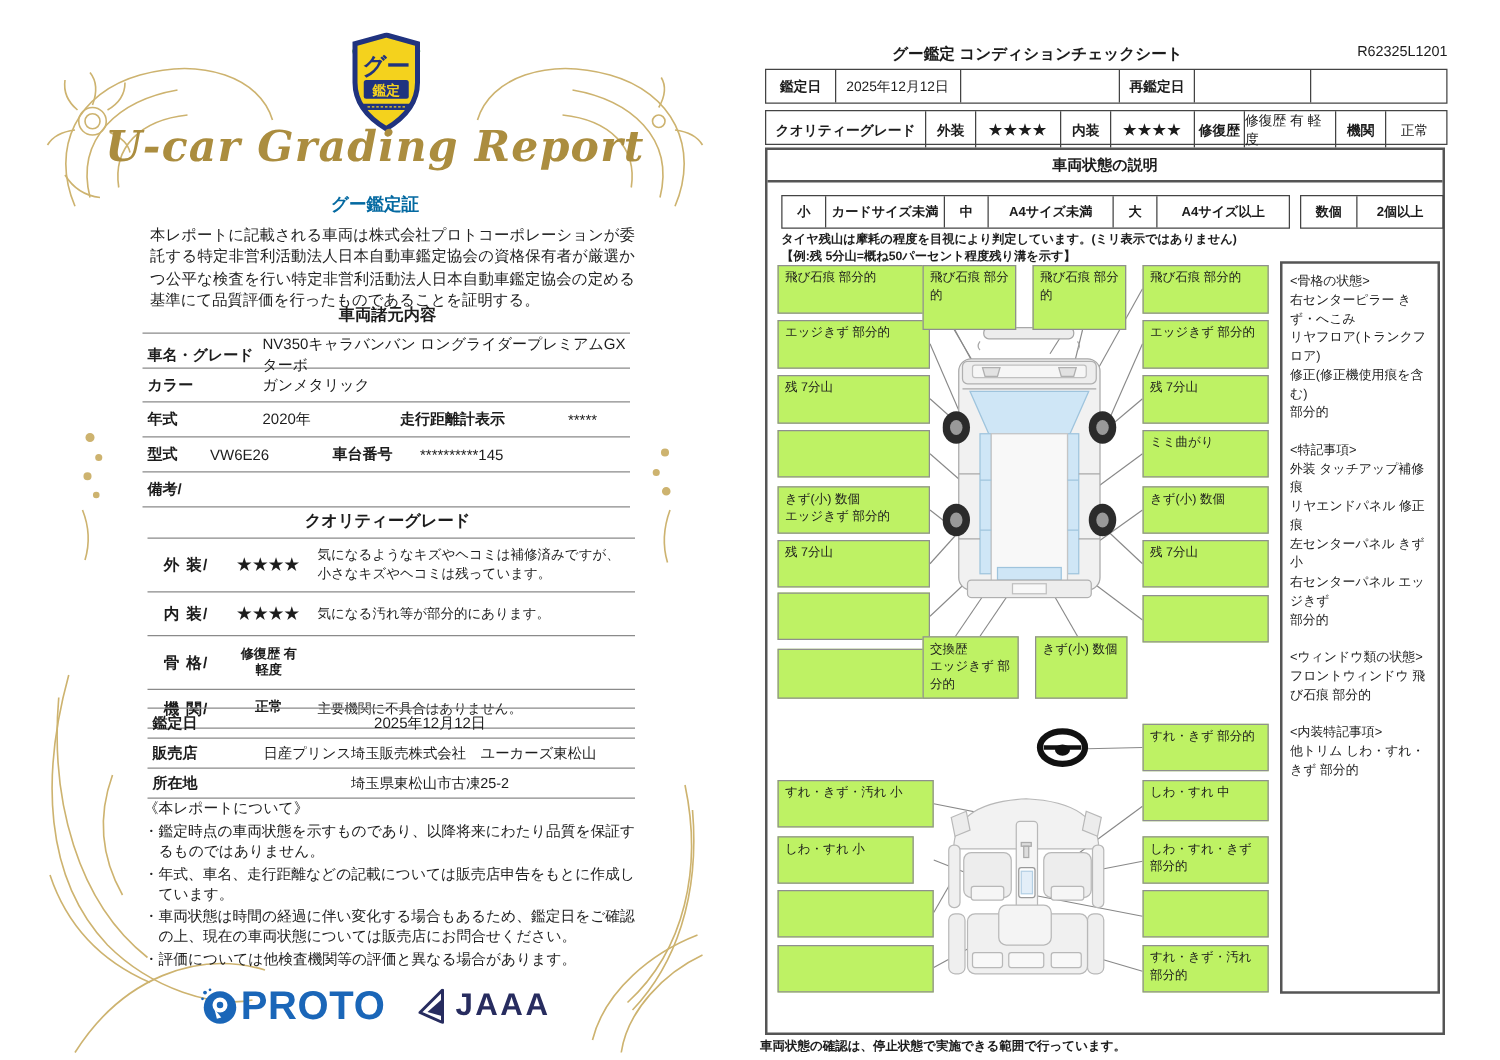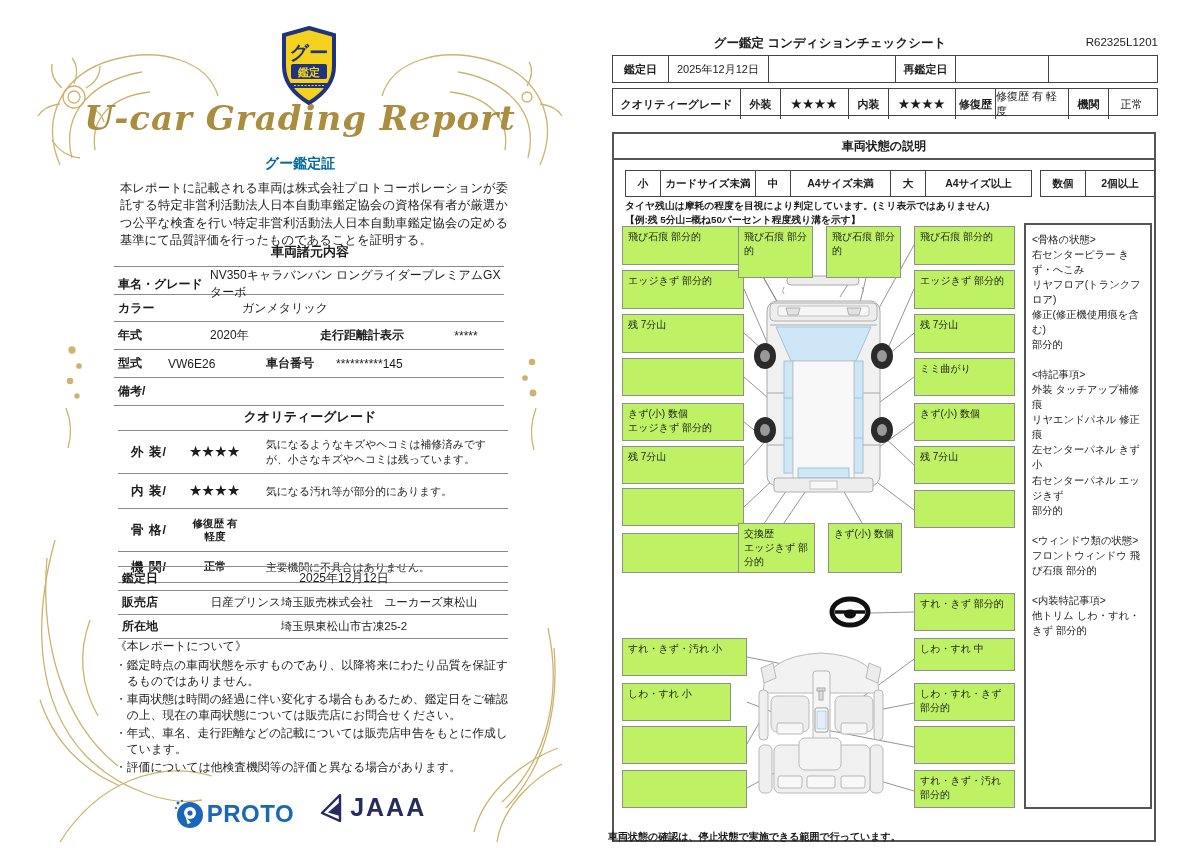--- a/index.html
+++ b/index.html
@@ -18,43 +18,43 @@
     font-size:12.3px;line-height:1.42;color:#222;text-align:justify;}
   .sec-head{position:absolute;width:390px;left:115px;text-align:center;font-size:13px;font-weight:bold;}
   .spec{position:absolute;left:114px;top:266px;width:390px;border-top:1px solid #8a8a8a;}
   .spec-row{display:grid;align-items:center;border-bottom:1px solid #8a8a8a;font-size:12px;}
   .spec-row .lab{font-weight:bold;padding-left:4px;}
   .grade{position:absolute;left:118px;top:430px;width:390px;border-top:1px solid #8a8a8a;}
   .grade-row{display:grid;grid-template-columns:58px 78px 1fr;border-bottom:1px solid #8a8a8a;align-items:center;padding:4px 0;}
   .grade-row .glab{font-weight:bold;font-size:12.5px;padding-left:4px;letter-spacing:1px;text-align:center;}
   .grade-row .gval{font-size:12px;font-weight:bold;text-align:center;white-space:pre-line;line-height:1.25;}
   .grade-row .gval.stars{font-size:13px;letter-spacing:1px;}
-  .grade-row .gdesc{font-size:10.8px;line-height:1.35;padding-right:2px;margin-left:12px;}
+  .grade-row .gdesc{font-size:10.8px;line-height:1.35;padding-right:2px;}
   .info{position:absolute;left:118px;top:566px;width:390px;border-top:1px solid #8a8a8a;}
   .info-row{display:grid;grid-template-columns:62px 1fr;align-items:center;border-bottom:1px solid #8a8a8a;height:23px;}
   .info-row .lab{font-weight:bold;font-size:12px;padding-left:4px;}
   .info-row .val{font-size:11.5px;text-align:center;}
   .notes{position:absolute;left:115px;top:638px;width:400px;font-family:"Liberation Serif",serif;font-size:11.8px;line-height:1.4;color:#222;}
   .notes .nh{margin-bottom:2px;}
   .note-item{padding-left:1em;text-indent:-1em;margin-bottom:1px;}
   .logos{position:absolute;left:0;top:786px;width:600px;display:flex;justify-content:center;align-items:center;gap:26px;}
-  .logo-proto{display:flex;align-items:center;gap:3px;color:#1a66b8;font-weight:bold;font-size:24px;letter-spacing:.5px;margin-top:13px;}
+  .logo-proto{display:flex;align-items:center;gap:3px;color:#1a66b8;font-weight:bold;font-size:32px;letter-spacing:.5px;}
   .logo-jaaa{display:flex;align-items:center;gap:6px;color:#272c5f;font-weight:bold;font-size:25px;letter-spacing:2px;}
 
   
   .right-page{position:absolute;left:600px;top:0;width:600px;height:848px;font-size:11px;}
   .rp-title{position:absolute;left:30px;top:35px;width:400px;text-align:center;font-size:12.5px;font-weight:bold;}
   .rp-code{position:absolute;right:42px;top:36px;font-size:11.5px;}
   .tbl{position:absolute;display:grid;border:1px solid #444;background:#fff;}
   .tbl .cell{border-right:1px solid #444;display:flex;align-items:center;justify-content:center;font-size:11px;}
   .tbl .cell:last-child{border-right:none;}
   .tbl .cell.b{font-weight:bold;}
   .tbl .cell.left{justify-content:flex-start;padding-left:8px;}
   .tbl .cell.stars{font-size:12px;letter-spacing:1px;font-weight:bold;}
-  .cond{position:absolute;left:12px;top:132px;width:544px;height:710px;border:2px solid #555;box-sizing:border-box;background:#fff;}
+  .cond{position:absolute;left:12px;top:118px;width:544px;height:710px;border:2px solid #555;box-sizing:border-box;background:#fff;}
   .cond-head{height:24px;line-height:24px;text-align:center;font-weight:bold;font-size:12px;border-bottom:2px solid #555;}
   .cond-body{position:relative;width:100%;height:682px;}
   .legend{position:absolute;display:grid;border:1.5px solid #444;height:25px;box-sizing:content-box;}
   .legend .cell{border-right:1px solid #444;display:flex;align-items:center;justify-content:center;font-size:10.5px;font-weight:bold;}
   .legend .cell:last-child{border-right:none;}
   .tire-note{position:absolute;left:11px;top:39px;font-size:9.8px;font-weight:bold;line-height:1.4;}
   .diagram{position:absolute;left:0;top:63px;width:544px;height:588px;}
   .lbl{position:absolute;border:1px solid #8f8f8f;background:#bef264;font-size:10px;line-height:1.4;
     padding:3px 5px;box-sizing:border-box;white-space:pre-line;overflow:hidden;}
   .notes-panel{position:absolute;left:410px;top:0;width:128px;height:586px;border:2px solid #555;
@@ -130,21 +130,21 @@
     <div class="gr-cert">グー鑑定証</div>
     <div class="gr-intro">本レポートに記載される車両は株式会社プロトコーポレーションが委託する特定非営利活動法人日本自動車鑑定協会の資格保有者が厳選かつ公平な検査を行い特定非営利活動法人日本自動車鑑定協会の定める基準にて品質評価を行ったものであることを証明する。</div>
 
     <div class="sec-head" style="top:243px;">車両諸元内容</div>
 
     <div class="spec">
       <div class="spec-row" style="grid-template-columns:96px 1fr;height:27px;">
         <span class="lab">車名・グレード</span>
         <span>NV350キャラバンバン ロングライダープレミアムGXターボ</span>
       </div>
-      <div class="spec-row" style="grid-template-columns:96px 1fr;height:26px;gap:32px;">
+      <div class="spec-row" style="grid-template-columns:96px 1fr;height:26px;">
         <span class="lab">カラー</span>
         <span>ガンメタリック</span>
       </div>
       <div class="spec-row" style="grid-template-columns:96px 106px 112px 1fr;height:27px;">
         <span class="lab">年式</span>
         <span>2020年</span>
         <span class="lab">走行距離計表示</span>
         <span style="text-align:center;">*****</span>
       </div>
       <div class="spec-row" style="grid-template-columns:54px 94px 74px 1fr;height:27px;">
@@ -194,22 +194,22 @@
       </div>
       <div class="info-row">
         <span class="lab">所在地</span>
         <span class="val">埼玉県東松山市古凍25-2</span>
       </div>
     </div>
 
     <div class="notes">
       <div class="nh">《本レポートについて》</div>
       <div class="note-item">・鑑定時点の車両状態を示すものであり、以降将来にわたり品質を保証するものではありません。</div>
+      <div class="note-item">・年式、車名、走行距離などの記載については販売店申告をもとに作成しています。</div>
       <div class="note-item">・車両状態は時間の経過に伴い変化する場合もあるため、鑑定日をご確認の上、現在の車両状態については販売店にお問合せください。</div>
-      <div class="note-item">・年式、車名、走行距離などの記載については販売店申告をもとに作成しています。</div>
       <div class="note-item">・評価については他検査機関等の評価と異なる場合があります。</div>
     </div>
 
     <div class="logos">
       <div class="logo-proto">
         <svg width="30" height="30" viewBox="0 0 30 30">
           <circle cx="16" cy="16" r="13" fill="#1a66b8"></circle>
           <circle cx="16" cy="14" r="6" fill="#fff"></circle>
           <circle cx="16" cy="14" r="2.6" fill="#1a66b8"></circle>
           <path d="M11.5 17 L13.5 25 L17 24 Z" fill="#fff"></path>

